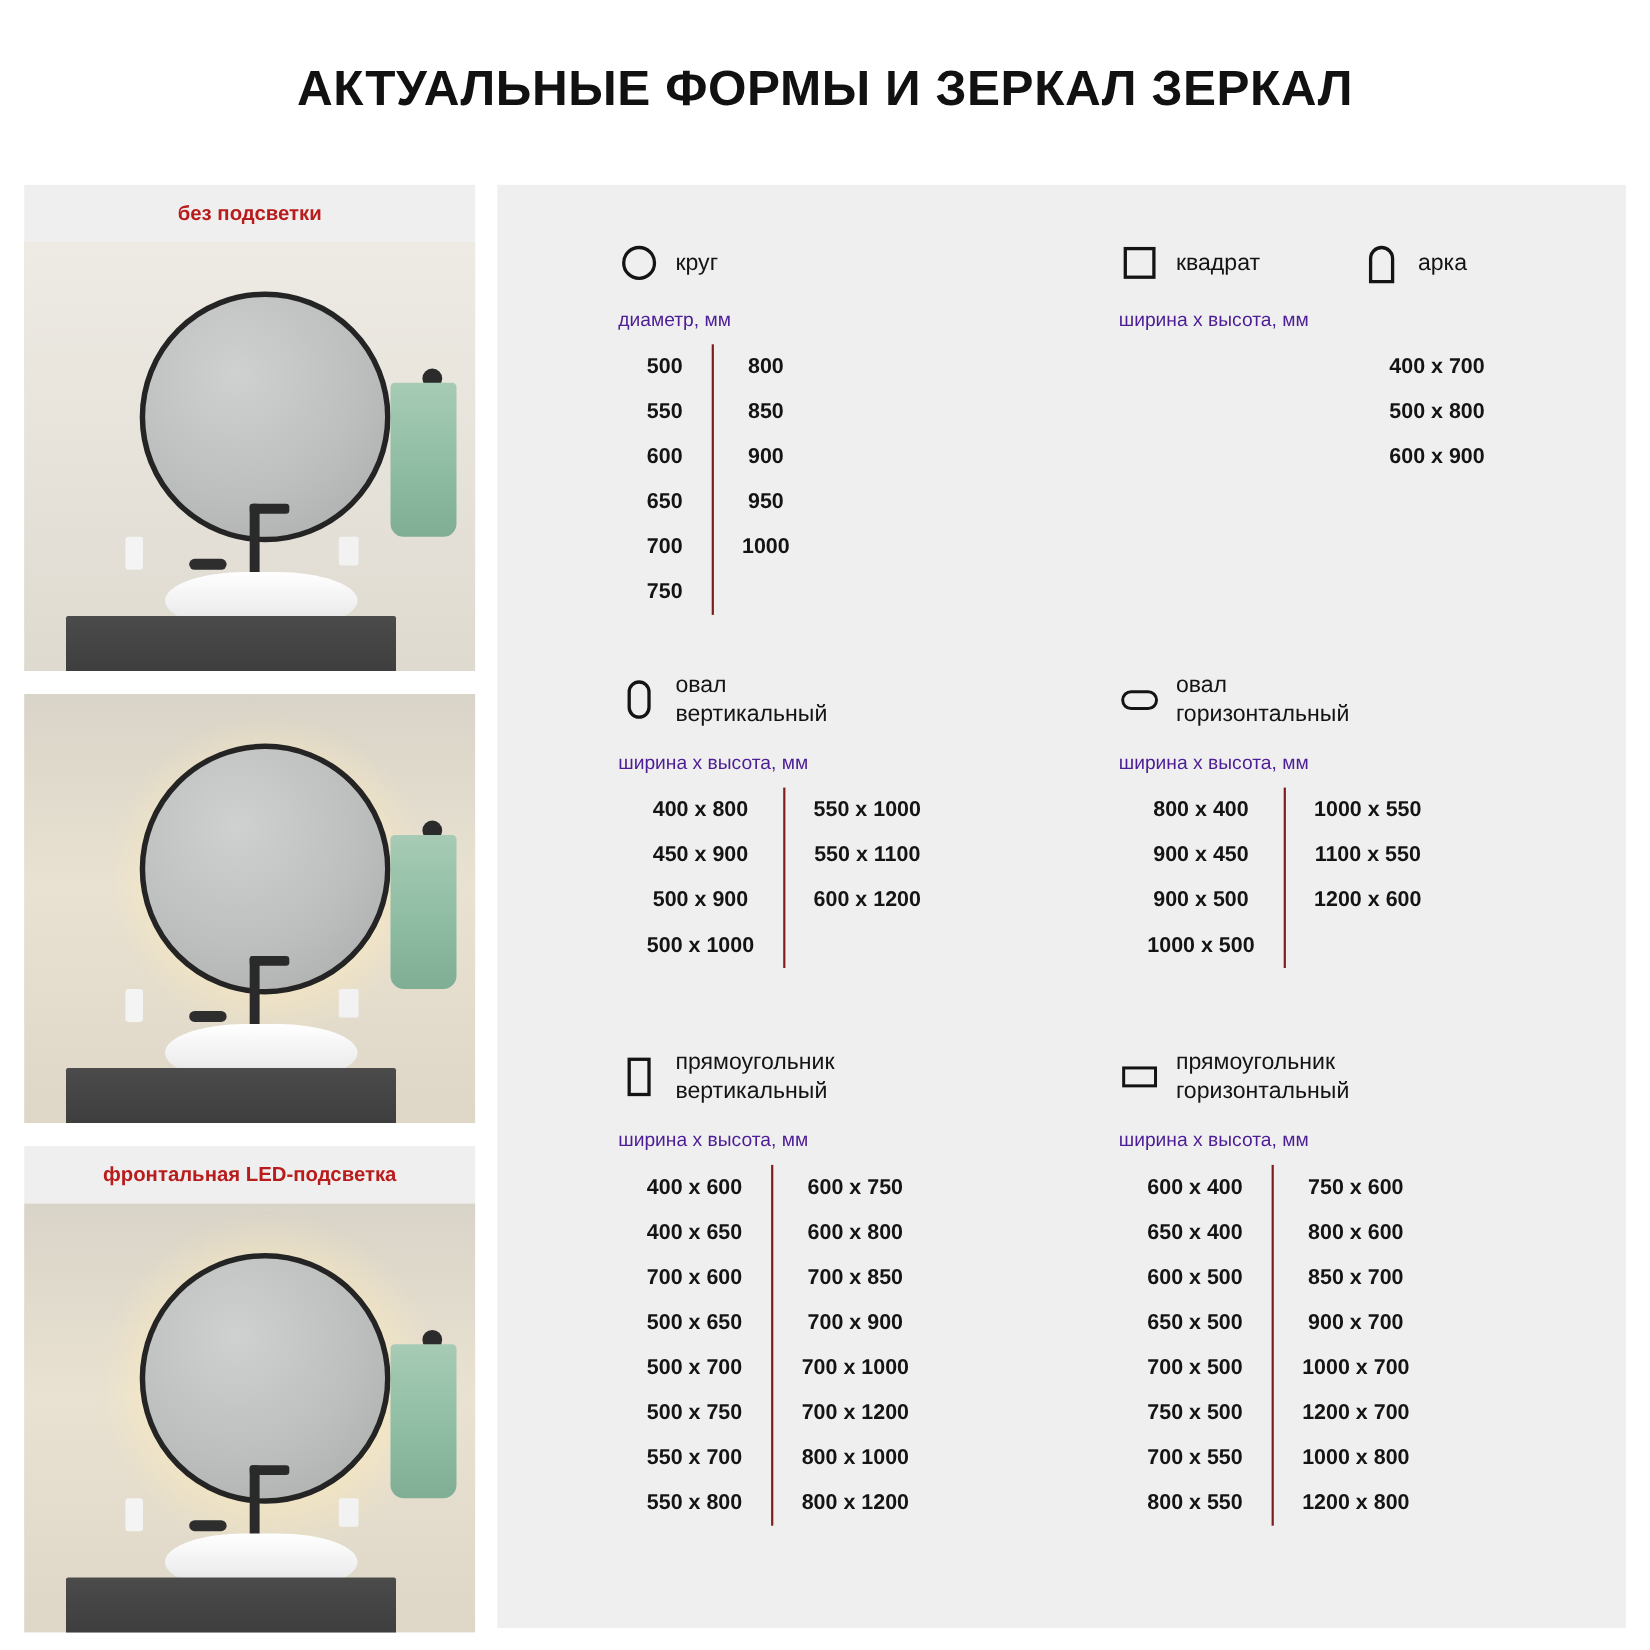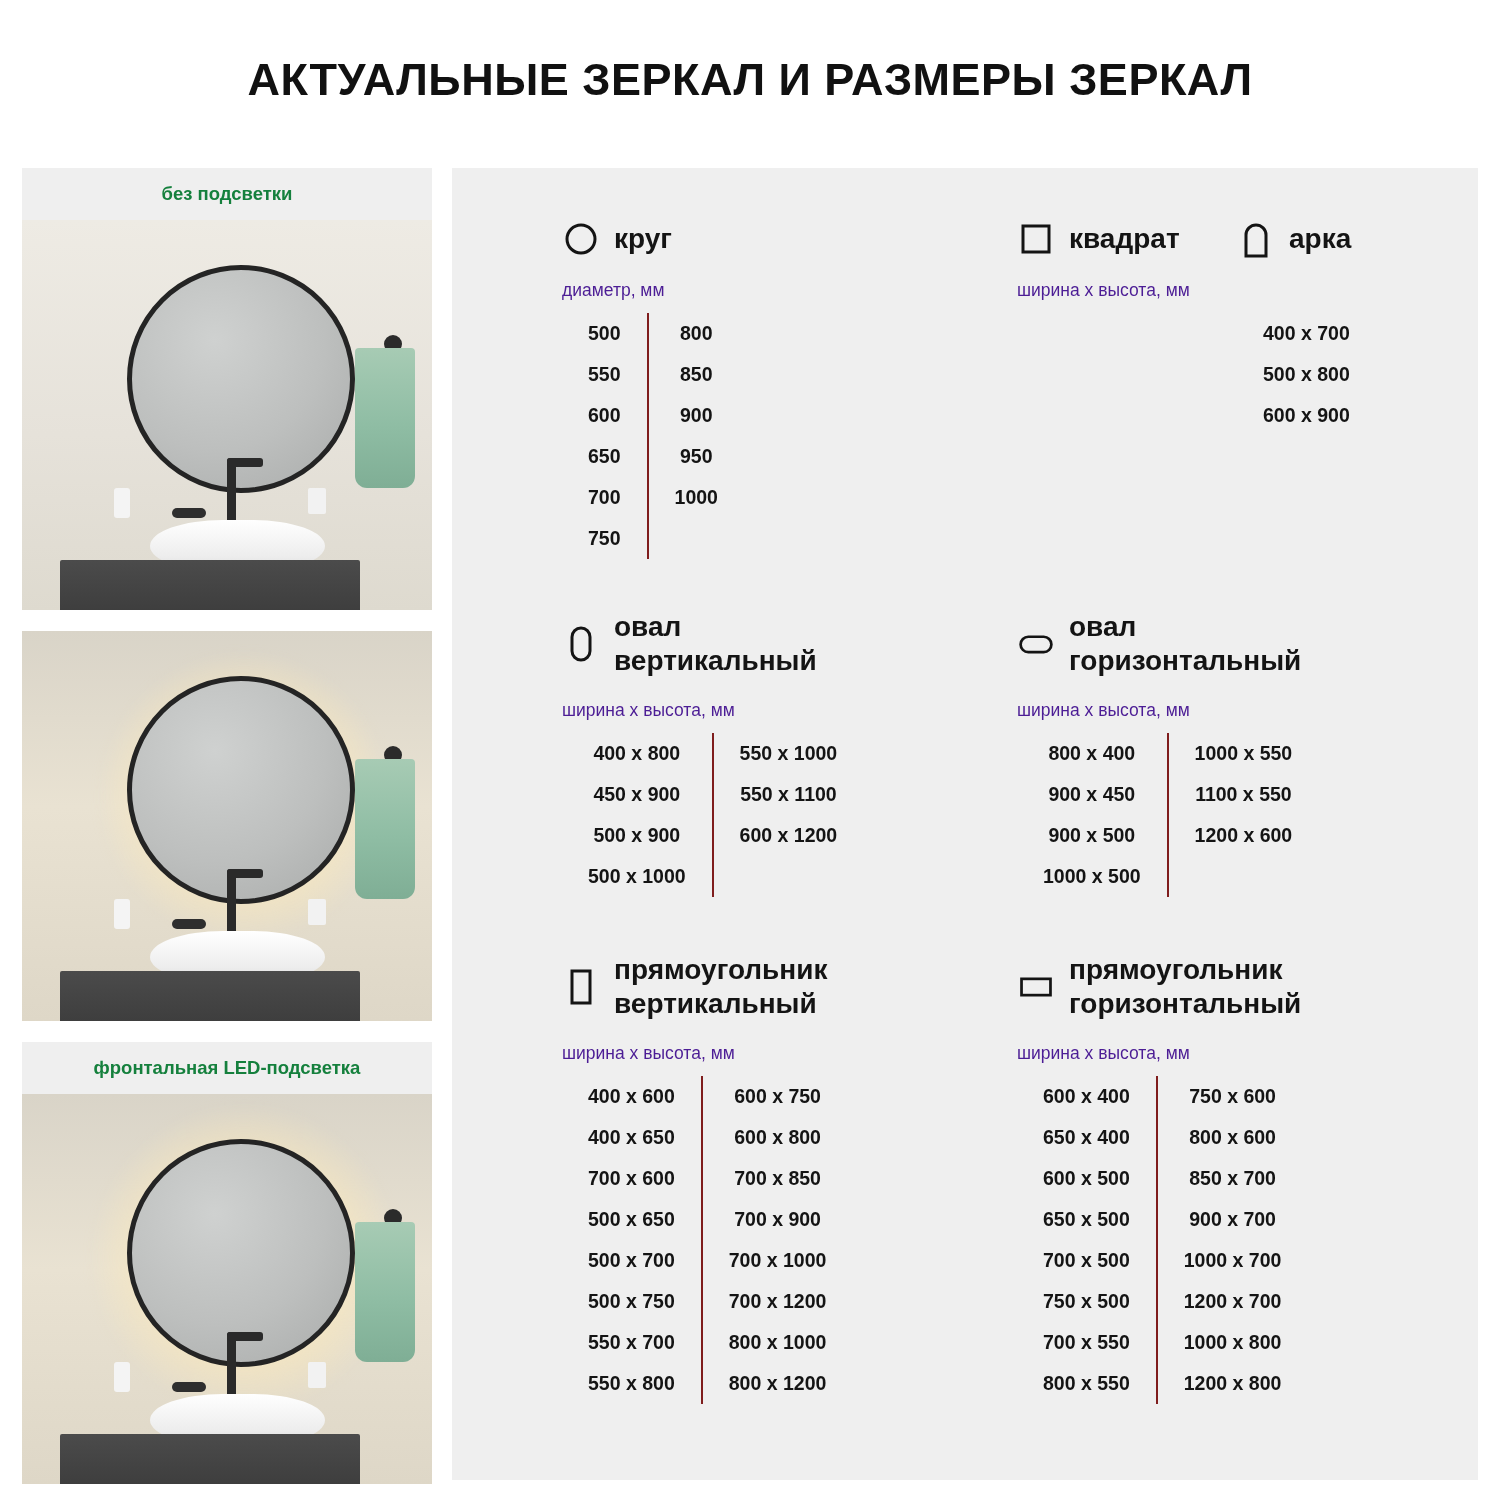--- a/index.html
+++ b/index.html
@@ -48,21 +48,21 @@
     margin-bottom: 21px;
   }
   .photo-caption {
     background: #efefef;
     height: 52px;
     display: flex;
     align-items: center;
     justify-content: center;
     font-size: 18.5px;
     font-weight: bold;
-    color: #15803d;
+    color: #b91c1c;
   }
   .photo {
     position: relative;
     width: 410px;
     height: 390px;
     overflow: hidden;
     background: #e9e6df;
   }
 
   
@@ -155,22 +155,22 @@
   .group {
     position: absolute;
   }
 
   .group-head {
     display: flex;
     align-items: center;
     gap: 14px;
   }
   .group-title {
-    font-size: 28px;
-    font-weight: bold;
+    font-size: 21px;
+    font-weight: normal;
     line-height: 1.22;
     color: #141414;
     white-space: pre-line;
   }
   .shape-icon {
     flex: none;
     width: 38px;
     height: 38px;
     display: flex;
     align-items: center;
@@ -203,21 +203,21 @@
     white-space: nowrap;
   }
 
   .col.first .val { }
 </style>
 </head>
 <body>
 
 <div class="page">
 
-  <div class="page-title">АКТУАЛЬНЫЕ ЗЕРКАЛ И РАЗМЕРЫ ЗЕРКАЛ</div>
+  <div class="page-title">АКТУАЛЬНЫЕ ФОРМЫ И ЗЕРКАЛ ЗЕРКАЛ</div>
 
   <div class="left-col">
 
     <div class="photo-card">
       <div class="photo-caption">без подсветки</div>
       <div class="photo">
         <div class="wall"></div>
         <div class="mirror" style="left:105px;top:45px;width:228px;height:228px;"></div>
         <div class="hook" style="left:362px;top:115px;"></div>
         <div class="towel" style="left:333px;top:128px;height:140px;"></div>

